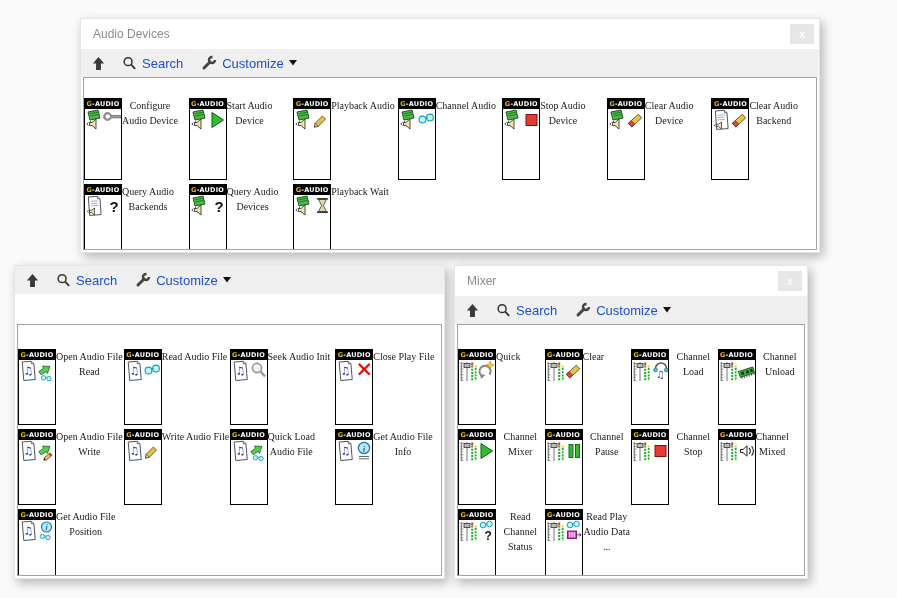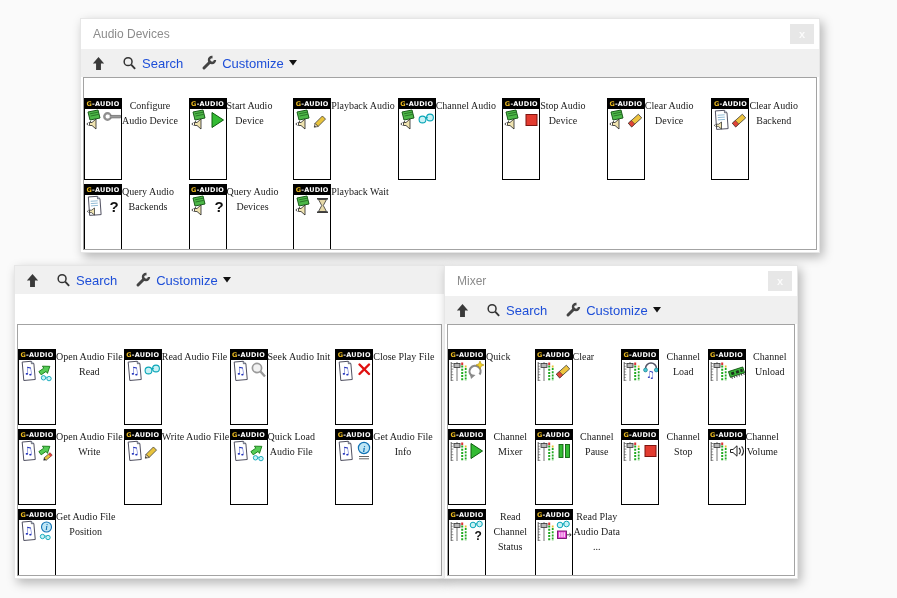--- a/index.html
+++ b/index.html
@@ -496,21 +496,21 @@
               </g>
             </svg>
           </div>
           <div class="tile-label">Get Audio File
 Position</div>
         </div>
       </div>
   </div>
 </div>
 
-<div class="window" style="left:444px; top:265px; width:354px; height:314px;">
+<div class="window" style="left:454px; top:265px; width:354px; height:314px;">
   <div class="titlebar">
     <span class="title">Mixer</span>
     <span class="close-btn">x</span>
   </div>
   <div class="toolbar">
     <span class="tb-btn tb-up">
       <svg width="15" height="15" viewBox="0 0 16 16">
           <path d="M8,1 L14,8 H10.6 V15 H5.4 V8 H2 Z" fill="#3a3a3a"></path>
         </svg>
     </span>
@@ -681,21 +681,21 @@
               <rect x="5" y="3.5" width="6" height="4" fill="#b8b8b8" stroke="#333" stroke-width="0.8"></rect>
               <rect x="12.2" y="2.5" width="2" height="2.6" fill="#dd3333"></rect>
               <line x1="13.2" y1="5.5" x2="13.2" y2="21" stroke="#22aa22" stroke-width="2" stroke-dasharray="2,1.2"></line>
               <rect x="15.8" y="5.5" width="1.8" height="2" fill="#e8c030"></rect>
               <line x1="16.7" y1="8" x2="16.7" y2="21" stroke="#22aa22" stroke-width="1.8" stroke-dasharray="2,1.2"></line>
               <polygon points="21.5,9.5 24,9.5 28,5.8 28,16.2 24,12.5 21.5,12.5" fill="#ffffff" stroke="#222" stroke-width="1"></polygon>
               <path d="M30,8 a4,4 0 0 1 0,6 M32.6,6.3 a6.8,6.8 0 0 1 0,9.4" stroke="#222" fill="none" stroke-width="1.1"></path>
             </svg>
           </div>
           <div class="tile-label">Channel
-Volume</div>
+Mixed</div>
         </div>
         <div class="tile">
           <div class="vi-icon">
             <div class="vi-banner"><span class="banner-g">G</span>-AUDIO</div>
             <svg class="vi-body" width="36" height="22" viewBox="0 0 36 22">
               <line x1="2.2" y1="2" x2="2.2" y2="21" stroke="#555" stroke-width="0.9"></line>
               <path d="M2.2,3.5 h2.2 M2.2,6.3 h1.5 M2.2,9.1 h2.2 M2.2,11.9 h1.5 M2.2,14.7 h2.2 M2.2,17.5 h1.5 M2.2,20.3 h2.2" stroke="#555" stroke-width="0.7"></path>
               <line x1="8" y1="2" x2="8" y2="21" stroke="#777" stroke-width="1"></line>
               <rect x="5" y="3.5" width="6" height="4" fill="#b8b8b8" stroke="#333" stroke-width="0.8"></rect>
               <rect x="12.2" y="2.5" width="2" height="2.6" fill="#dd3333"></rect>

